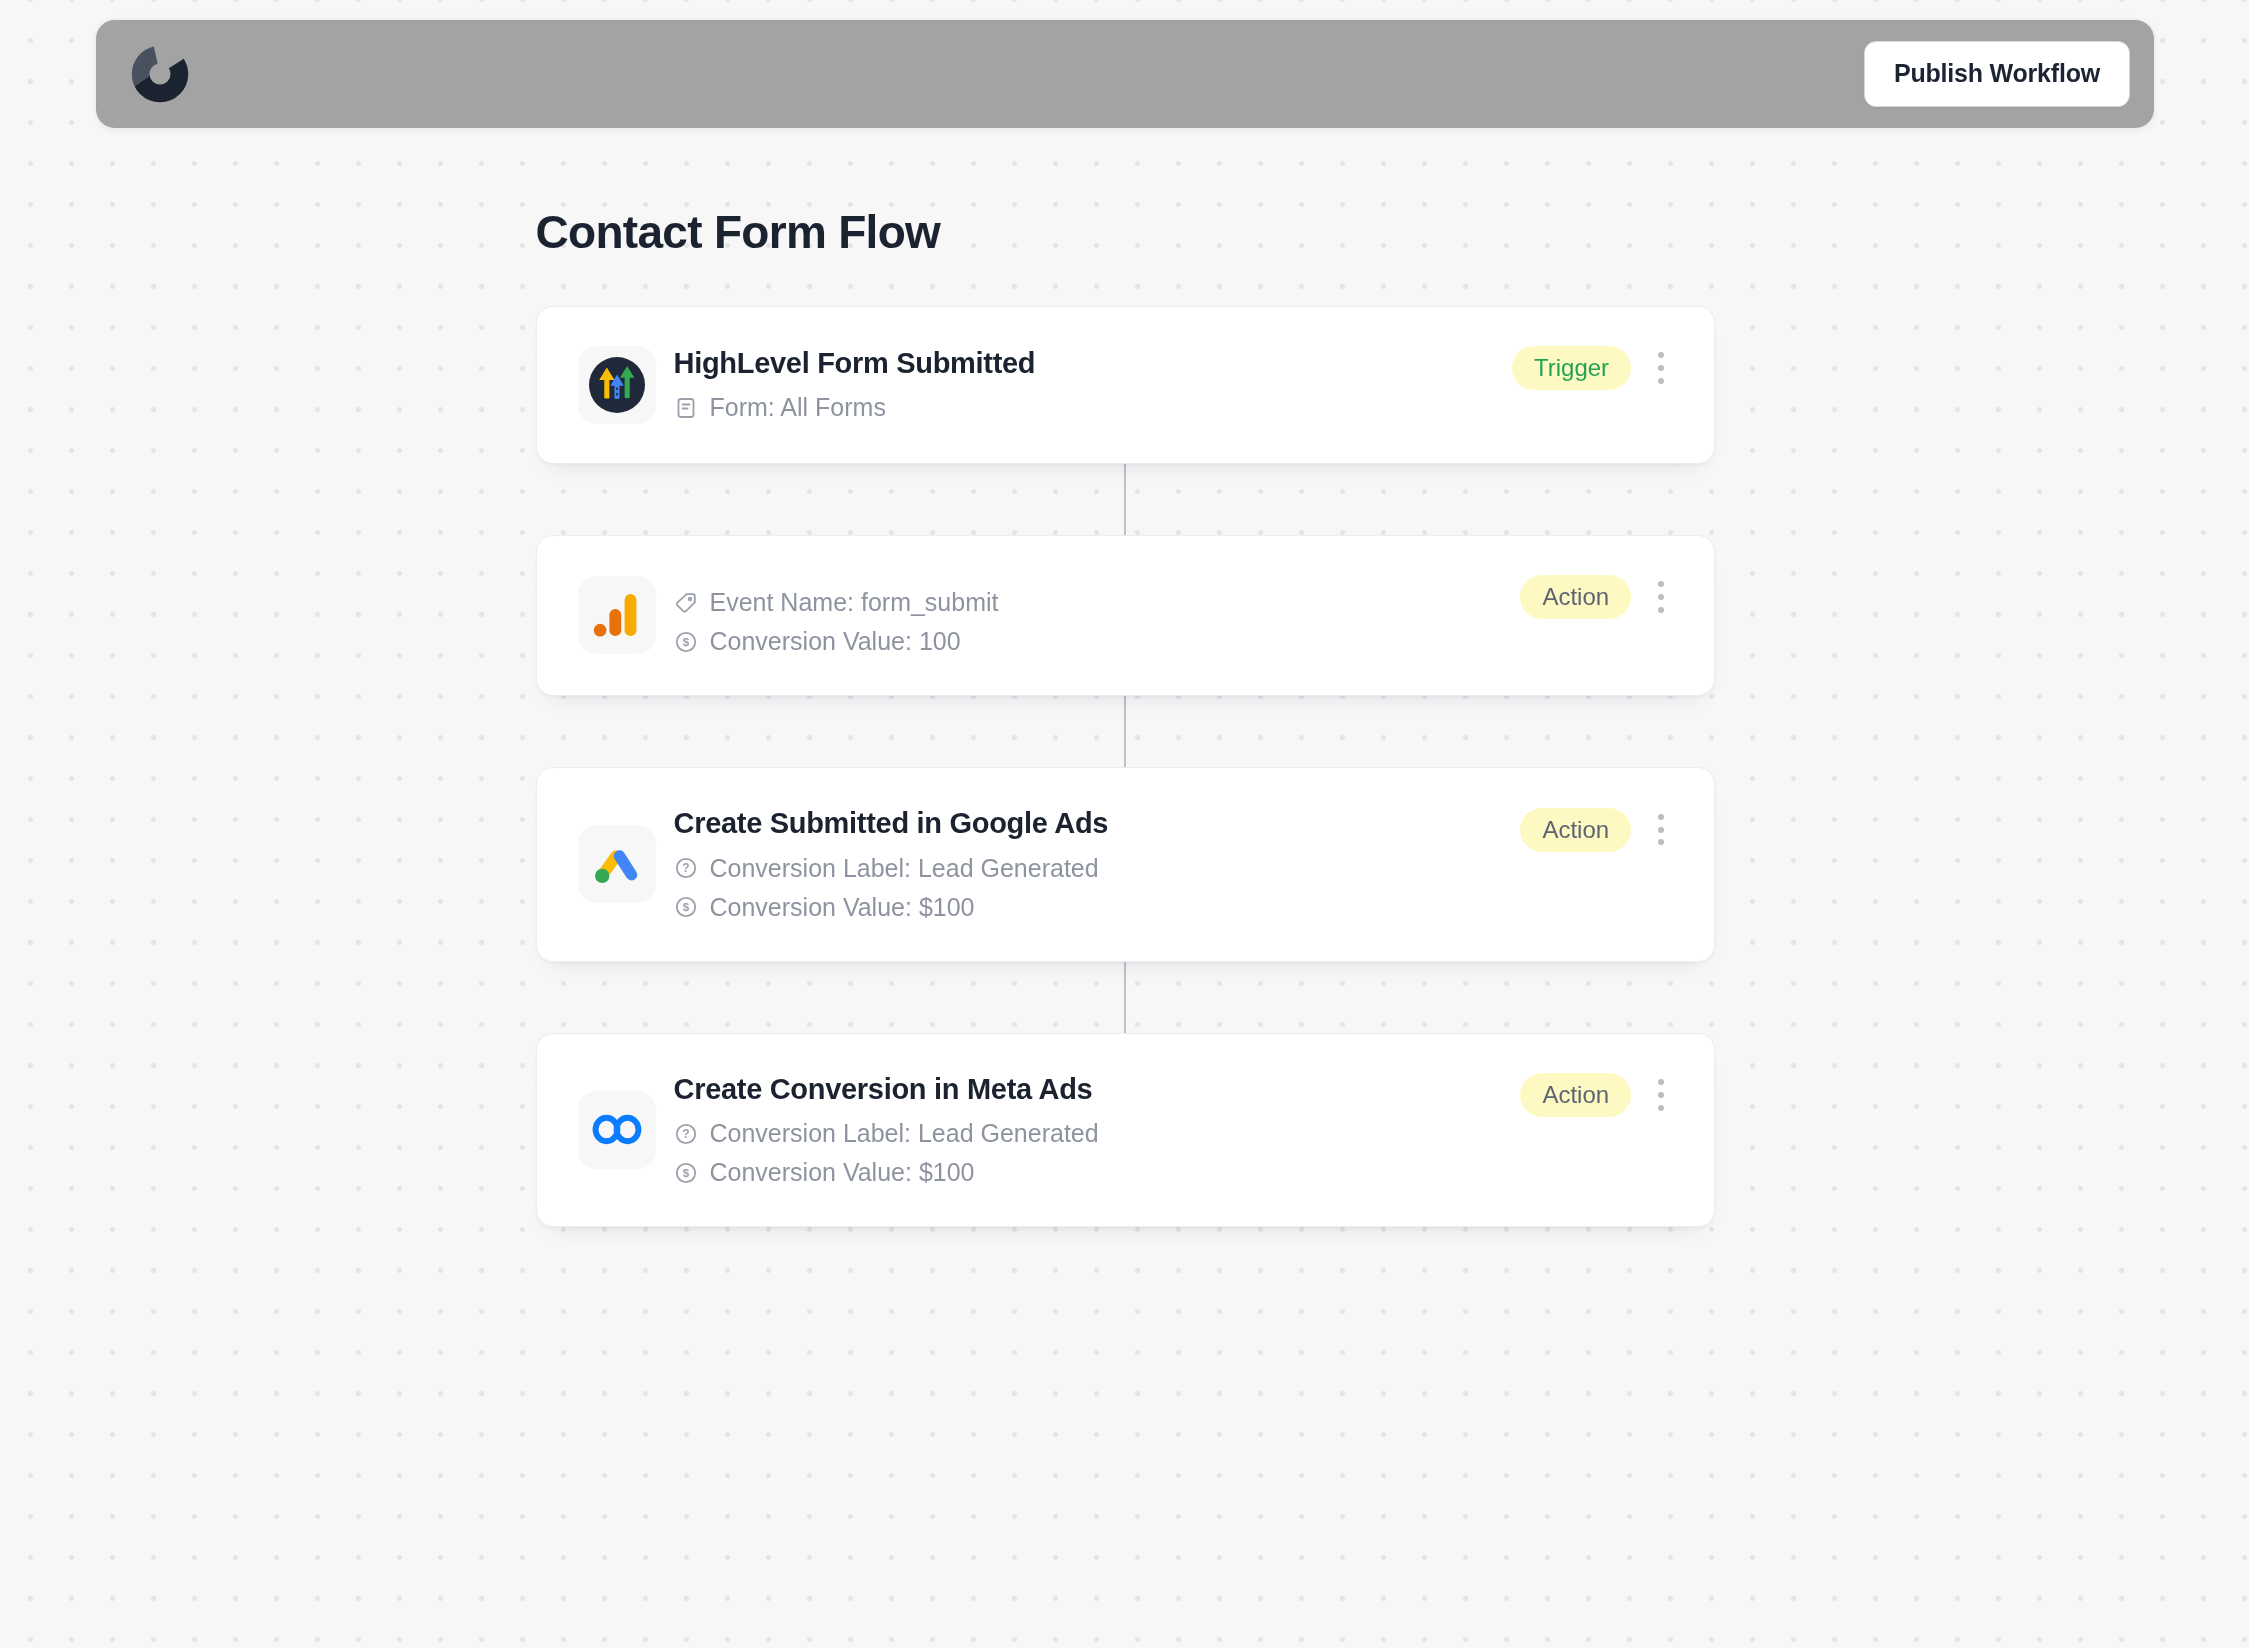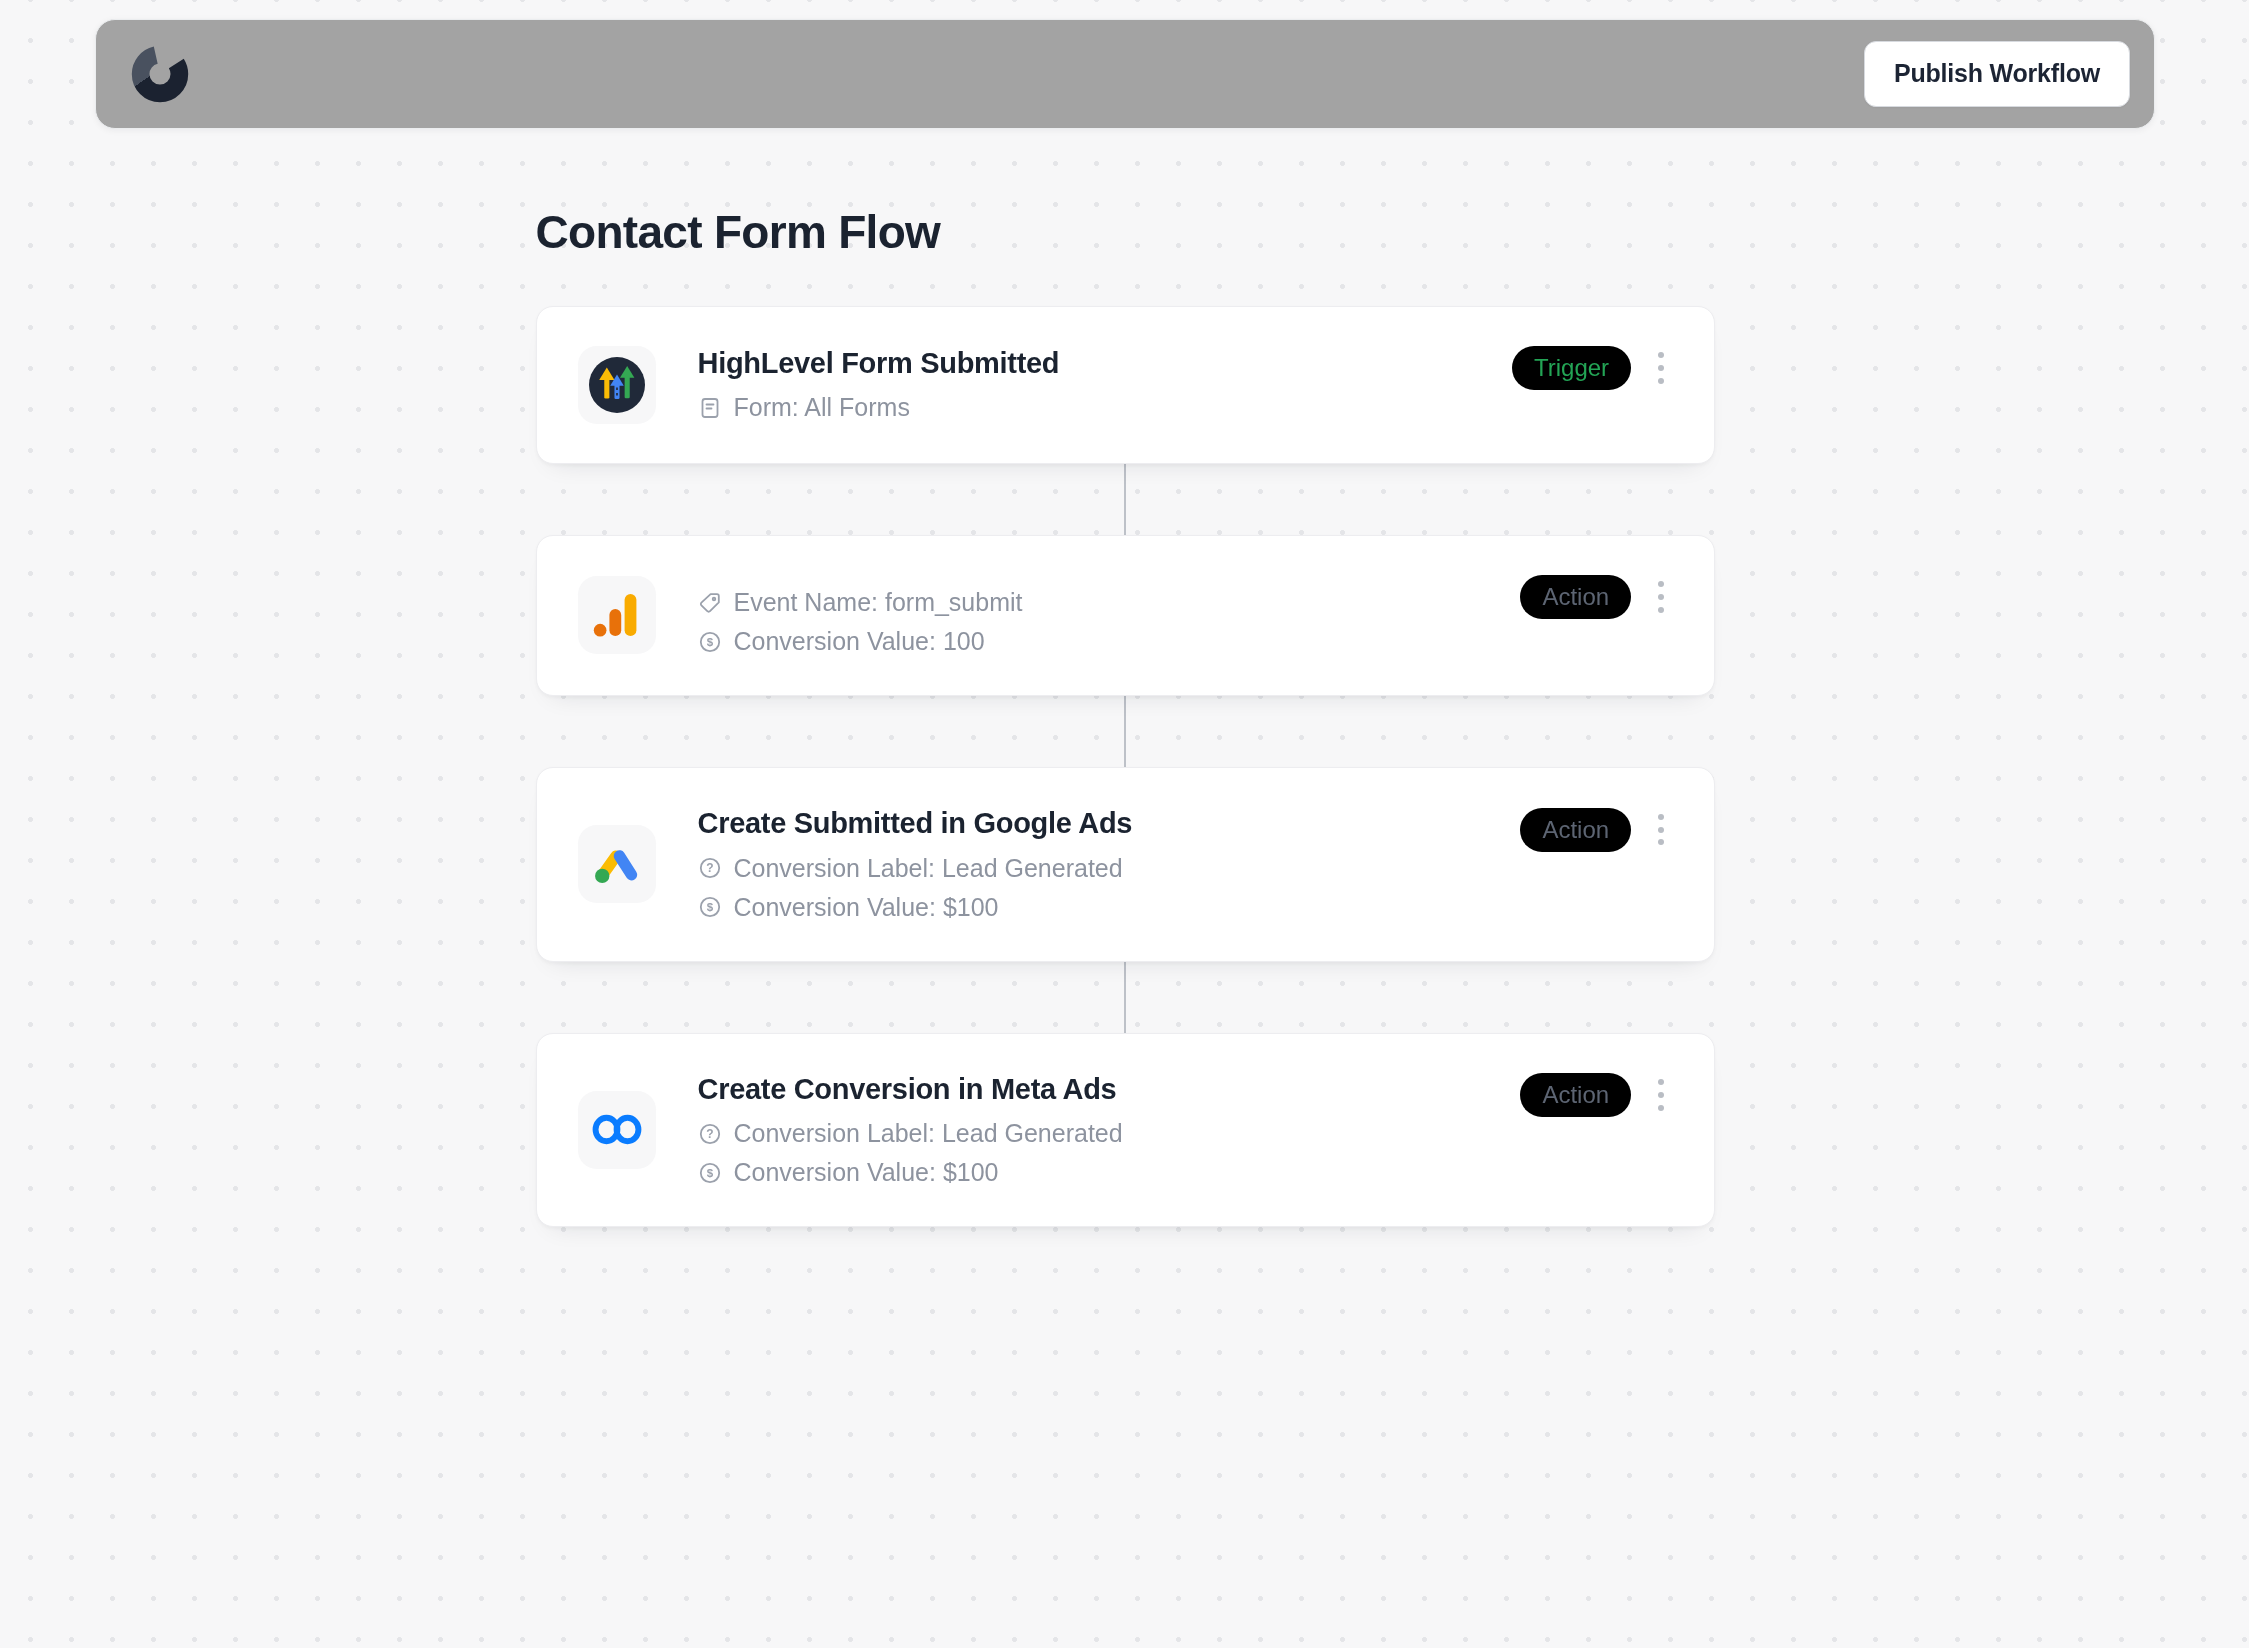--- a/index.html
+++ b/index.html
@@ -54,38 +54,38 @@
   }
   .card {
     position: relative; z-index: 1;
     background: #ffffff;
     border: 0.8px solid #ededf0;
     border-radius: 17px;
     padding: 39px 41px;
     display: flex; align-items: center;
     box-shadow: 0 13.5px 25px -17px rgba(23,28,40,.14), 0 1.7px 3.4px rgba(23,28,40,.03);
   }
-  .card-left { display: flex; align-items: center; gap: 42px; flex: 1; min-width: 0; }
+  .card-left { display: flex; align-items: center; gap: 18px; flex: 1; min-width: 0; }
   .app-icon {
     width: 78px; height: 78px; border-radius: 18.6px;
     background: #f7f7f8;
     display: flex; align-items: center; justify-content: center;
     flex-shrink: 0;
   }
   .card-title { font-size: 29px; font-weight: 700; letter-spacing: -0.3px; color: #1b2330; }
   .details { margin-top: 13.5px; display: flex; flex-direction: column; gap: 10px; }
   .detail { display: flex; align-items: center; gap: 12px; font-size: 25px; color: #8d939f; }
   .detail-icon { width: 24px; height: 24px; flex-shrink: 0; }
   .detail-icon * { fill: none; stroke: #9ba1ac; stroke-width: 1.8; stroke-linecap: round; stroke-linejoin: round; }
   .detail-icon text { stroke: none; fill: #9ba1ac; font-family: "Liberation Sans", sans-serif; font-weight: bold; }
 
   .card-right { display: flex; align-items: center; gap: 18.6px; align-self: flex-start; margin-top: 0; }
   .badge {
     padding: 10px 22px; border-radius: 844px;
-    background: #000000; font-size: 24px; font-weight: 500; line-height: 1;
+    background: #fef9c3; font-size: 24px; font-weight: 500; line-height: 1;
     white-space: nowrap;
   }
   .badge-trigger { color: #23a455; }
   .badge-action  { color: #5d6573; }
   .kebab {
     display: flex; flex-direction: column; gap: 6.8px;
     padding: 6.8px 8.4px; background: none; border: none; cursor: pointer;
   }
   .kebab .dot { width: 6px; height: 6px; border-radius: 50%; background: #b9bdc4; }
 

